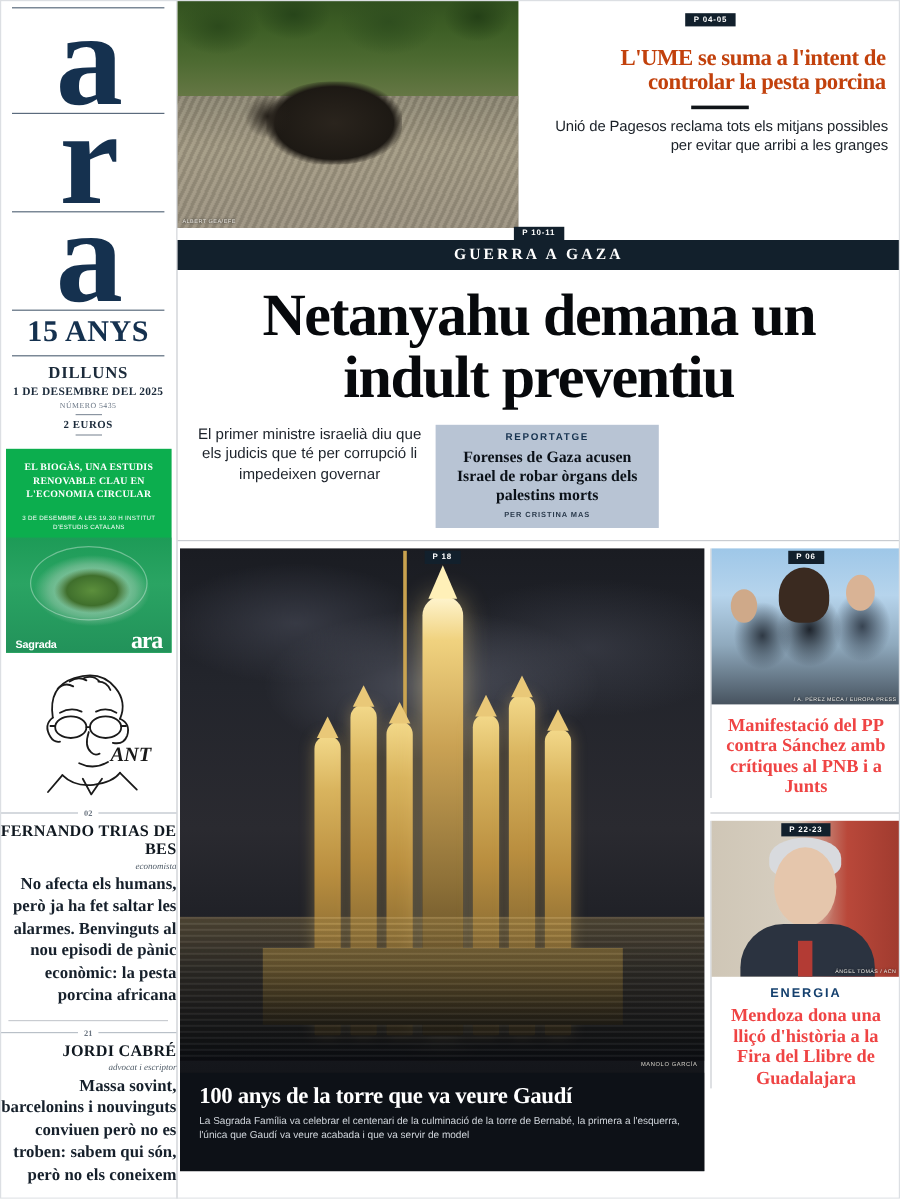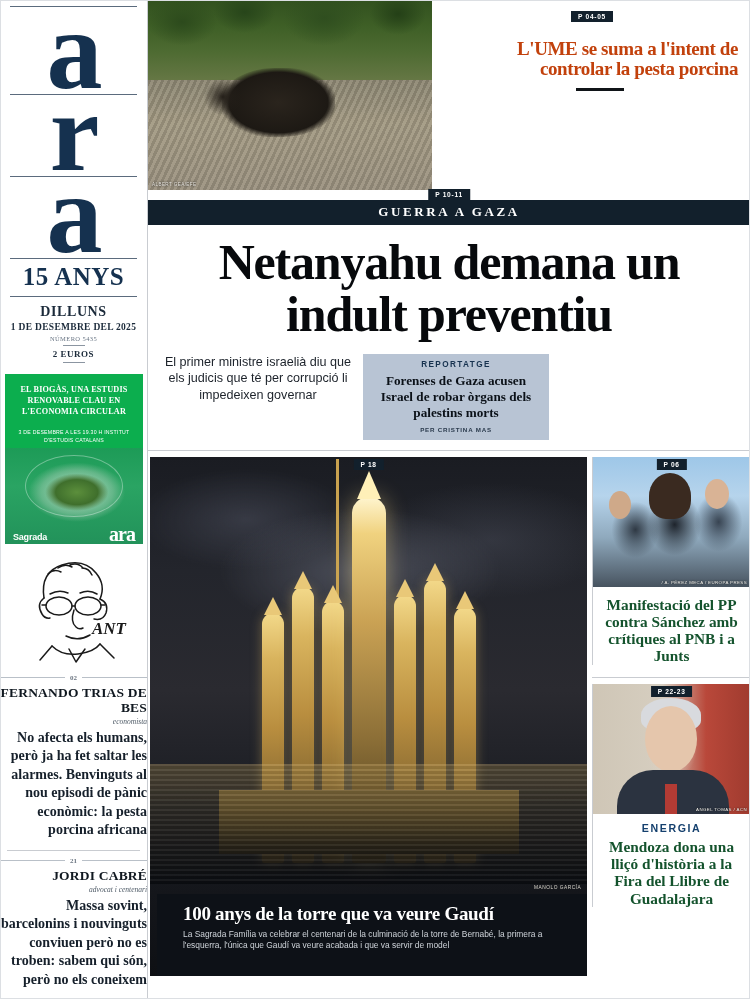--- a/index.html
+++ b/index.html
@@ -267,22 +267,22 @@
     background:
       repeating-linear-gradient(180deg, rgba(255,255,255,.05) 0 2px, rgba(0,0,0,.10) 2px 5px),
       linear-gradient(180deg, rgba(205,170,95,.30) 0%, rgba(110,92,52,.22) 38%, rgba(10,12,16,.85) 100%);
     filter: blur(.6px);
   }
   .sf-credit {
     position:absolute; right:6px; bottom: 86px;
     font-family:"Liberation Sans", sans-serif; font-size:4.8px; color:#d9d5cc; letter-spacing:.5px;
   }
   .sf-caption {
-    position:absolute; left:7px; right:0; bottom:0; height: 82px;
-    background:#0d1117; padding: 10px 26px 0;
+    position:absolute; left:0; right:0; bottom:0; height: 82px;
+    background:#0d1117; padding: 10px 16px 0;
   }
   .sf-cap-h {
     font-family:"Liberation Serif", serif; font-weight:700; color:#fff;
     font-size: 19px; line-height:1.06; letter-spacing:-.3px;
   }
   .sf-cap-sub {
     font-family:"Liberation Sans", sans-serif; color:#cfd4da;
     font-size: 8.4px; line-height:1.38; margin-top: 5px;
   }
 
@@ -303,21 +303,21 @@
   .f3 { left: 112px; top: 22px; width: 24px; height: 30px; background:#d9b395;}
   .hair { position:absolute; border-radius:50% 50% 40% 40%; }
   .h2 { left: 56px; top: 16px; width: 42px; height: 46px; background:#3a2a20; z-index:1;}
   .rc-credit {
     position:absolute; right:3px; bottom:2px;
     font-family:"Liberation Sans", sans-serif; font-size:4.4px; color:#efeee9; letter-spacing:.4px;
     text-shadow:0 0 2px rgba(0,0,0,.85);
   }
   .rc-head {
     font-family:"Liberation Serif", serif; font-weight:700; text-align:center;
-    font-size: 15.3px; line-height:1.13; color:#14532d; padding: 9px 6px 0;
+    font-size: 15.3px; line-height:1.13; color:#ef4444; padding: 9px 6px 0;
   }
   .rc-sep { height:1px; background:#c9ccd1; margin: 12px 0 0; }
 
   .mendoza-photo {
     background:
       radial-gradient(ellipse 36px 46px at 50% 48%, #e8d0bc 0%, rgba(232,208,188,0) 72%),
       linear-gradient(90deg,#cfc6b6 0%, #d6cec0 44%, #b9483a 72%, #a03b2f 100%);
   }
   .mz-face { position:absolute; left: 52px; top: 22px; width: 52px; height: 66px; border-radius:50%; background:#e5c6ac; }
   .mz-hair { position:absolute; left: 48px; top: 14px; width: 60px; height: 34px; border-radius:50% 50% 34% 34%; background:#d8dade;}
@@ -407,41 +407,42 @@
 
     <div class="op-divider"></div>
 
     <div class="opinion" style="padding-top:4px;">
       <div class="op-num">
         <span class="ln"></span>
           <span>21</span>
           <span class="ln"></span>
       </div>
       <div class="op-name">JORDI CABRÉ</div>
-      <div class="op-role">advocat i centenari</div>
+      <div class="op-role">advocat i escriptor</div>
       <div class="op-quote">Massa sovint, barcelonins i nouvinguts conviuen però no es troben: sabem qui són, però no els coneixem</div>
     </div>
   </div>
 
   <div class="content">
 
     <div class="topstrip">
       <div class="boar">
         <div class="sky"></div>
         <div class="trees"></div>
         <div class="road"></div>
         <div class="animal"></div>
         <div class="boar-credit">ALBERT GEA/EFE</div>
       </div>
       <div class="ume">
         <div class="ume-tagwrap">
           <span class="pagetag">P 04-05</span>
         </div>
         <div class="ume-h">L'UME se suma a l'intent de controlar la pesta porcina</div>
         <div class="ume-rule"></div>
+        <div class="ume-sub">Unió de Pagesos reclama tots els mitjans possibles per evitar que arribi a les granges</div>
       </div>
     </div>
 
     <div class="gaza-tagwrap">
       <span class="pagetag">P 10-11</span>
     </div>
     <div class="gazaband">GUERRA A GAZA</div>
     <div class="gaza-h">Netanyahu demana un indult preventiu</div>
 
     <div class="gaza-cols">

